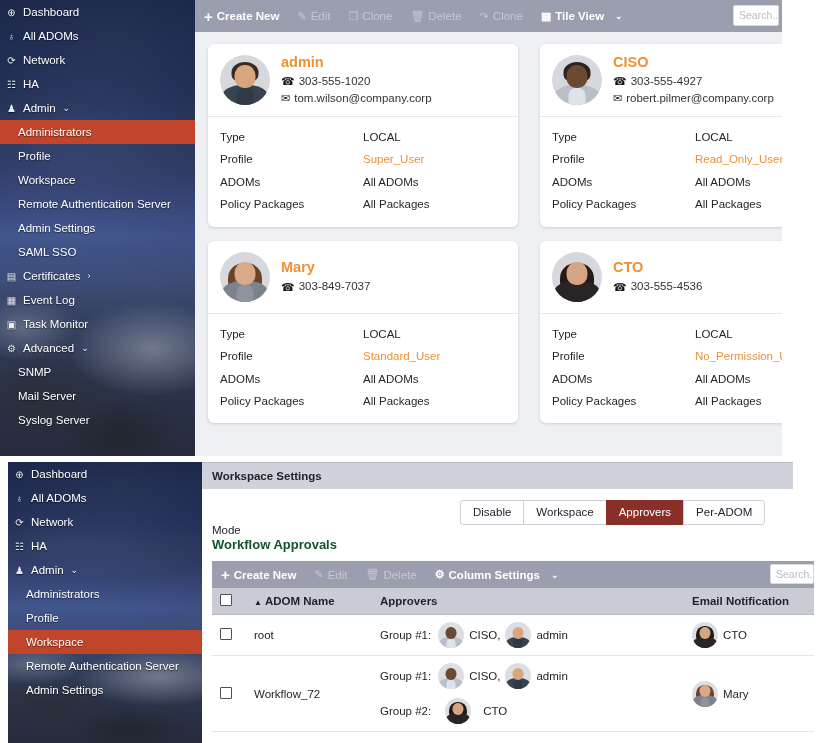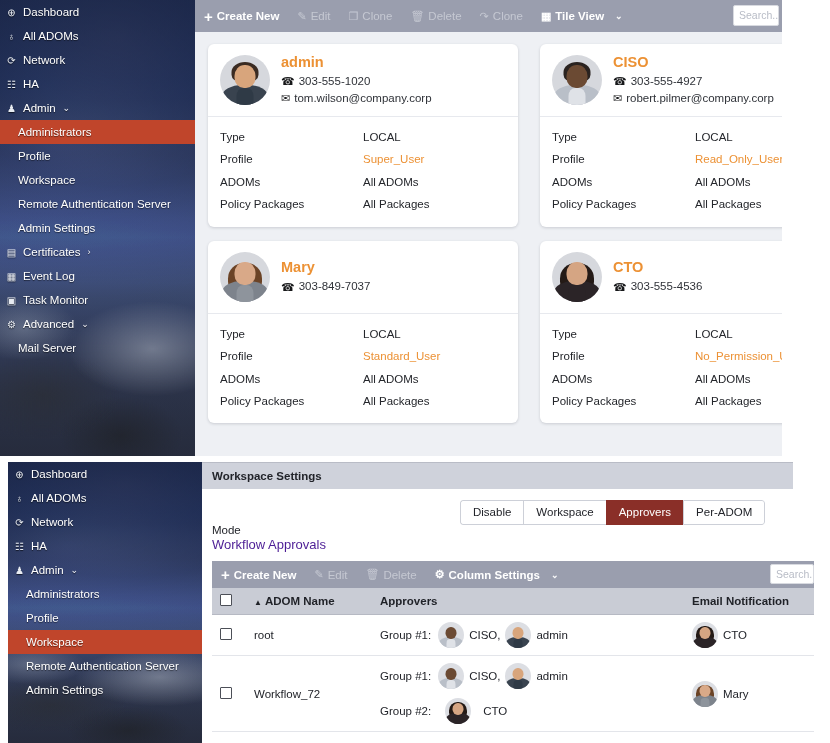--- a/index.html
+++ b/index.html
@@ -155,21 +155,21 @@
   .segmented { display: flex; border-radius: 3px; overflow: hidden; text-align: right; }
   .seg {
     font-size: 11.5px; color: #22242a; background: #fff;
     border: 1px solid #cdd0d8; border-right: none;
     padding: 5px 12px 6px; white-space: nowrap;
   }
   .seg:first-child { border-radius: 3px 0 0 3px; }
   .seg:last-child { border-right: 1px solid #cdd0d8; border-radius: 0 3px 3px 0; }
   .seg.on { background: #8a2f28; color: #fff; border-color: #8a2f28; font-weight: 400; }
   .ws-sub {
-    font-size: 13px; font-weight: 400; color: #4c1d95;
+    font-size: 13px; font-weight: 700; color: #14532d;
     padding: 2px 0 9px 10px;
   }
 
   .grid-wrap { margin-left: 10px; width: 602px; }
   .grid-toolbar {
     height: 27px; background: #9a9eae; display: flex; align-items: center;
     padding-left: 9px; position: relative;
   }
   .grid-toolbar .tb-btn { margin-right: 9px; }
   .grid-search {
@@ -253,40 +253,49 @@
         </div>
         <div class="nav-item sub">
           <span class="nav-label">Workspace</span>
         </div>
         <div class="nav-item sub">
           <span class="nav-label">Remote Authentication Server</span>
         </div>
         <div class="nav-item sub">
           <span class="nav-label">Admin Settings</span>
         </div>
+        <div class="nav-item sub">
+          <span class="nav-label">SAML SSO</span>
+        </div>
         <div class="nav-item">
           <span class="nav-ico">▤</span>
           <span class="nav-label">Certificates</span>
           <span class="nav-chevron">›</span>
         </div>
         <div class="nav-item">
           <span class="nav-ico">▦</span>
           <span class="nav-label">Event Log</span>
         </div>
         <div class="nav-item">
           <span class="nav-ico">▣</span>
           <span class="nav-label">Task Monitor</span>
         </div>
         <div class="nav-item">
           <span class="nav-ico">⚙</span>
           <span class="nav-label">Advanced</span>
           <span class="nav-caret">⌄</span>
         </div>
         <div class="nav-item sub">
+          <span class="nav-label">SNMP</span>
+        </div>
+        <div class="nav-item sub">
           <span class="nav-label">Mail Server</span>
+        </div>
+        <div class="nav-item sub">
+          <span class="nav-label">Syslog Server</span>
         </div>
       </div>
   </div>
 
   <div id="panel-top">
 
     <div class="toolbar">
       <div class="tb-btn">
         <span class="tb-plus">+</span>
         <span>Create New</span>

